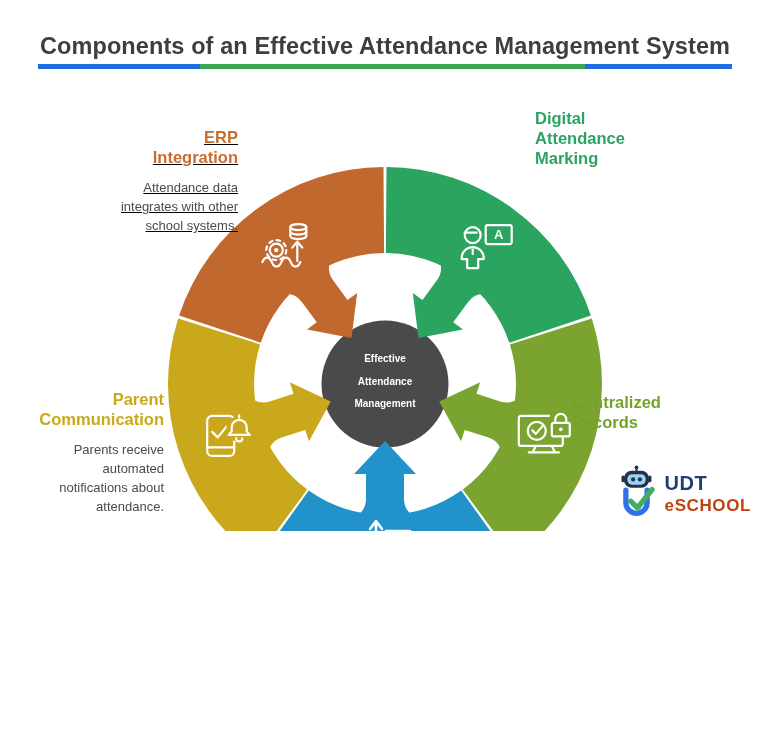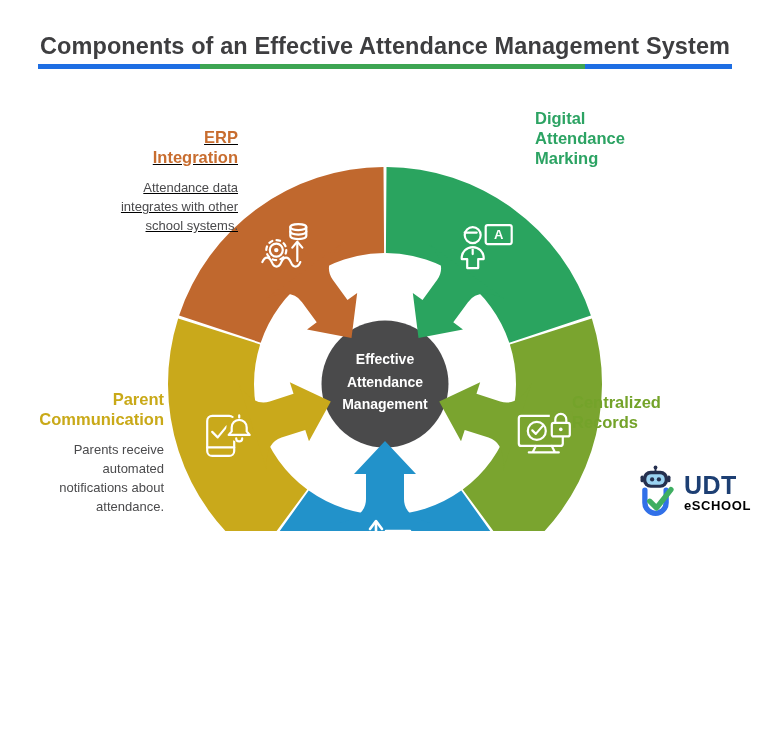--- a/index.html
+++ b/index.html
@@ -4,34 +4,34 @@
 <style>
   html,body{margin:0;padding:0;background:#fff;}
   .canvas{position:relative;width:770px;height:531px;background:#ffffff;overflow:hidden;
           font-family:"Liberation Sans",sans-serif;border-radius:9px;}
   .title{position:absolute;top:33px;left:0;right:0;text-align:center;
          font-size:23.5px;font-weight:700;color:#3e3e40;letter-spacing:0.1px;}
   .underline{position:absolute;top:64px;left:38px;width:694px;height:5px;display:flex;}
   .underline span{display:block;height:100%;}
   .diagram-svg{position:absolute;left:0;top:0;}
   .center-label{position:absolute;left:305px;top:348px;width:160px;text-align:center;
-                color:#ffffff;font-size:14px;font-weight:700;line-height:22.5px;
+                color:#ffffff;font-size:10px;font-weight:700;line-height:22.5px;
                 white-space:pre-line;}
   .section{position:absolute;margin-top:15px;}
   .section h3{margin:0;font-size:16.5px;font-weight:700;line-height:20px;white-space:pre-line;}
   .section p{margin:11px 0 0;font-size:13px;line-height:19px;color:#4a4a4c;white-space:pre-line;}
   .sec-erp{right:532px;top:112px;width:220px;text-align:right;text-decoration:underline;}
   .sec-digital{left:535px;top:93px;width:220px;text-align:left;}
   .sec-central{left:572px;top:377px;width:160px;text-align:left;}
   .sec-parent{right:606px;top:374px;width:190px;text-align:right;}
   .sec-auto{left:265px;top:601px;width:240px;text-align:center;}
   .logo{position:absolute;right:19px;bottom:9px;display:flex;align-items:center;gap:5px;}
   .logo-text{display:flex;flex-direction:column;align-items:flex-start;}
-  .logo-brand{font-size:25px;font-weight:700;color:#1d3f73;line-height:25px;letter-spacing:0.5px;}
-  .logo-sub{font-size:13px;font-weight:700;color:#000000;letter-spacing:0.6px;}
+  .logo-brand{font-size:20px;font-weight:700;color:#1d3f73;line-height:25px;letter-spacing:0.5px;}
+  .logo-sub{font-size:17px;font-weight:700;color:#c2410c;letter-spacing:0.6px;}
 </style>
 </head>
 <body>
 
 <div class="canvas">
 
   <div class="title">Components of an Effective Attendance Management System</div>
   <div class="underline">
       <span style="background: rgb(30, 110, 227); width: 23.3%;"></span>
       <span style="background: rgb(61, 165, 83); width: 55.5%;"></span>

